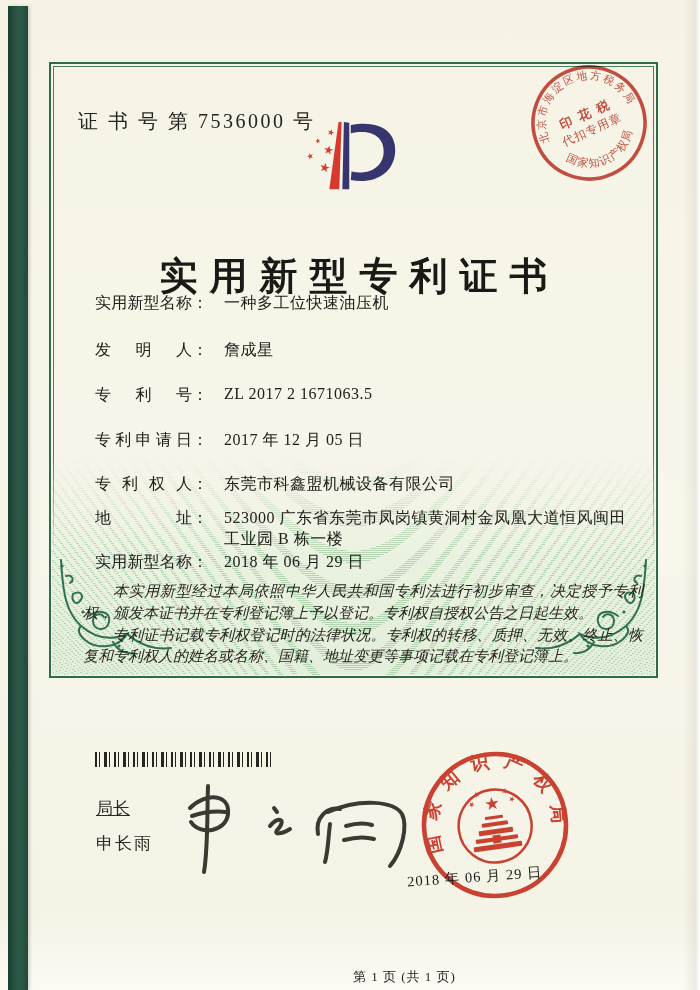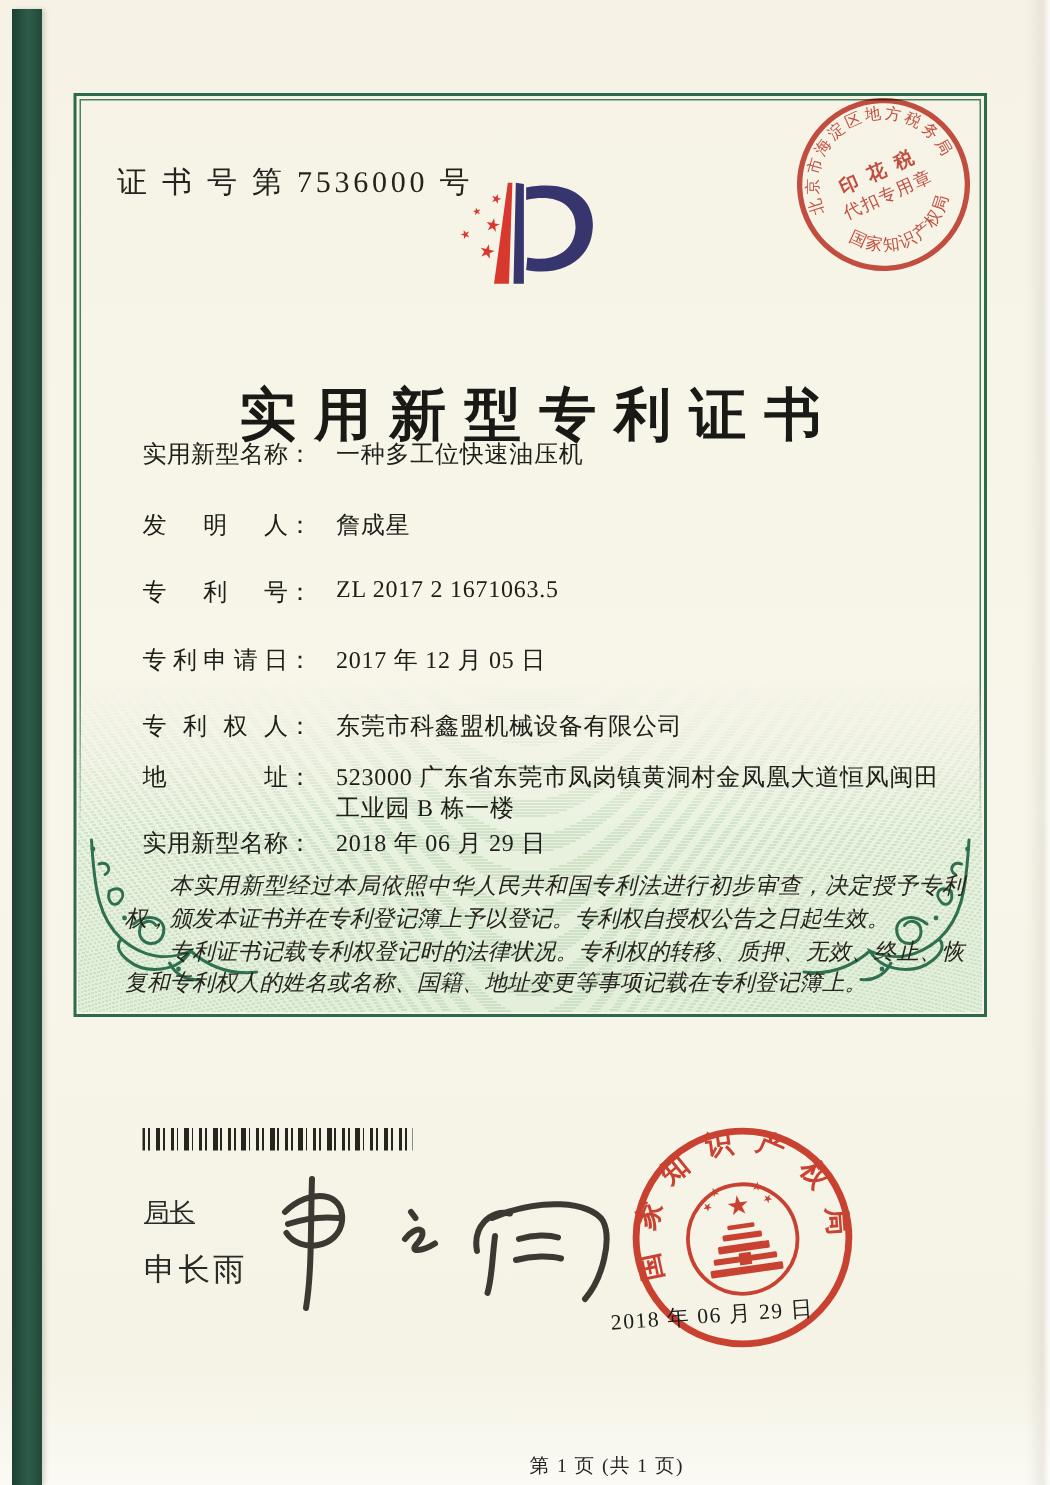--- a/index.html
+++ b/index.html
@@ -70,21 +70,21 @@
   .body-text p{margin:0;text-indent:2em;font-style:italic;}
   .barcode{
     position:absolute;left:95px;top:752px;width:180px;height:15px;
     background:repeating-linear-gradient(90deg,
       #26261f 0 2px,transparent 2px 4px,
       #26261f 4px 5px,transparent 5px 9px,
       #26261f 9px 12px,transparent 12px 14px,
       #26261f 14px 15px,transparent 15px 19px);
   }
   .director-title{position:absolute;left:96px;top:797px;font-family:"Liberation Sans",sans-serif;font-size:17px;color:#2a2a26;text-decoration:underline;}
-  .director-name{position:absolute;left:96px;top:832px;font-family:Liberation Sans, sans-serif;font-size:21px;color:#2a2a26;letter-spacing:2px;}
+  .director-name{position:absolute;left:96px;top:832px;font-family:Liberation Sans, sans-serif;font-size:17px;color:#2a2a26;letter-spacing:2px;}
   .signature{position:absolute;left:178px;top:772px;width:245px;height:112px;}
   .red-seal{
     position:absolute;left:419px;top:749px;width:152px;height:152px;
     transform:rotate(-8deg);mix-blend-mode:multiply;opacity:0.95;
   }
   .seal-date{
     position:absolute;left:407px;top:866px;width:185px;
     transform:rotate(-4deg);font-size:14.5px;letter-spacing:1px;color:#1c1c18;z-index:5;
   }
   .page-num{

